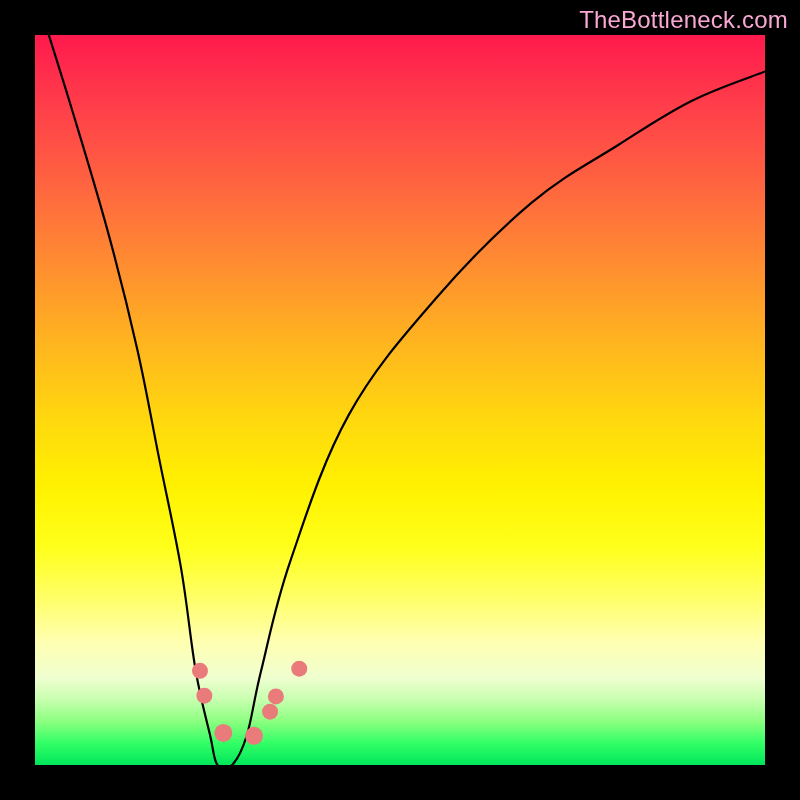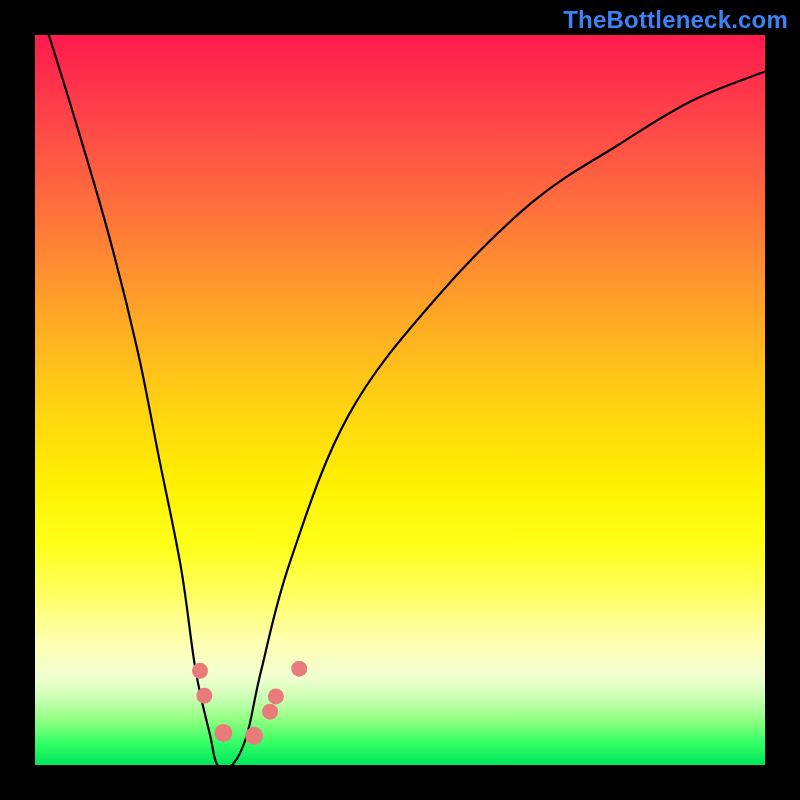--- a/index.html
+++ b/index.html
@@ -41,22 +41,22 @@
       #33ff66 97%,
       #00e65c 100%
     );
   }
   .watermark {
     position: absolute;
     top: 6px;
     right: 12px;
     font-family: Arial, Helvetica, sans-serif;
     font-size: 24px;
-    font-weight: 700;
-    color: #3b82f6;
+    font-weight: 400;
+    color: #f9a8d4;
     letter-spacing: 0.2px;
     user-select: none;
   }
   svg.curve-layer {
     position: absolute;
     top: 35px;
     left: 35px;
     width: 730px;
     height: 730px;
     overflow: visible;

